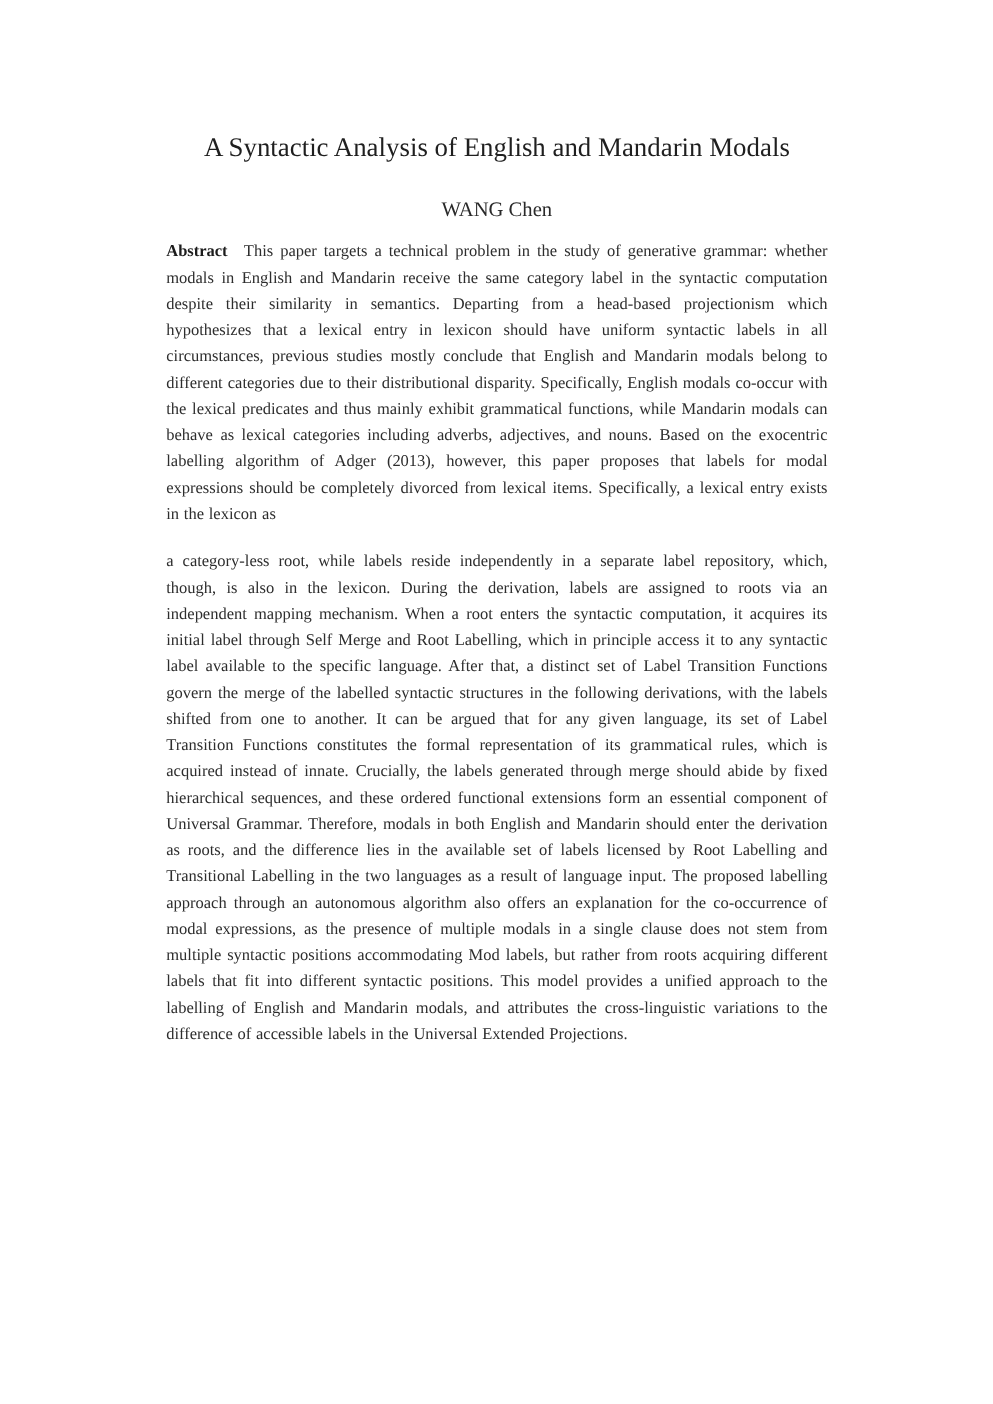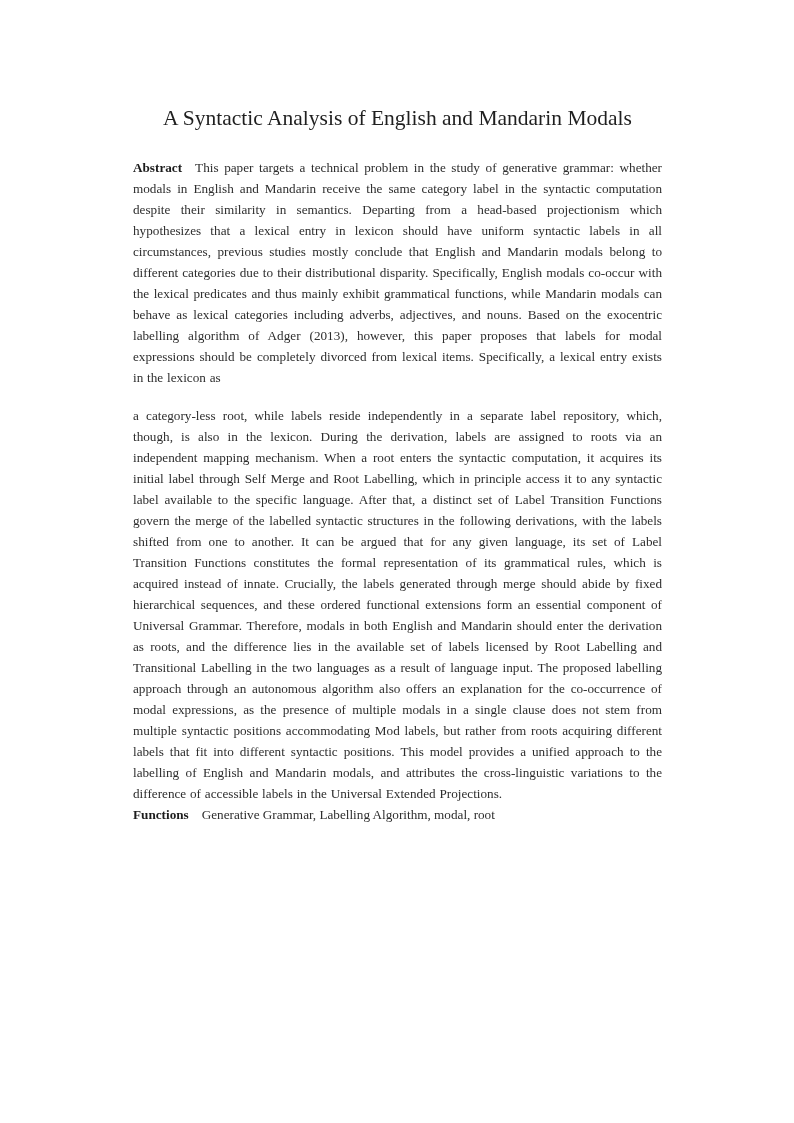--- a/index.html
+++ b/index.html
@@ -27,21 +27,21 @@
     margin: 0;
   }
   .author {
     text-align: center;
     font-size: 16.5px;
     line-height: 20px;
     margin-top: 21px;
     color: #2a2a2a;
   }
   .abstract-block {
-    margin-top: 20px;
+    margin-top: 12px;
   }
   .body-text {
     text-align: justify;
     font-size: 13.2px;
     line-height: 21px;
     margin: 0;
     color: #2d2d2d;
     word-spacing: 0.04em;
   }
   .body-text.continuation {
@@ -62,20 +62,21 @@
 </style>
 </head>
 <body>
 
 <div class="page">
 
   <h1 class="title">
     <span>A Syntactic Analysis of English and Mandarin Modals</span><br>
   </h1>
 
+  <div class="author">WANG Chen</div>
 
   <div class="abstract-block">
     <p class="body-text">
       <span class="inline-label">Abstract</span><span>This paper targets a technical problem in the study of generative grammar: whether modals in English and Mandarin receive the same category label in the syntactic computation despite their similarity in semantics. Departing from a head-based projectionism which hypothesizes that a lexical entry in lexicon should have uniform syntactic labels in all circumstances, previous studies mostly conclude that English and Mandarin modals belong to different categories due to their distributional disparity. Specifically, English modals co-occur with the lexical predicates and thus mainly exhibit grammatical functions, while Mandarin modals can behave as lexical categories including adverbs, adjectives, and nouns. Based on the exocentric labelling algorithm of Adger (2013), however, this paper proposes that labels for modal expressions should be completely divorced from lexical items. Specifically, a lexical entry exists in the lexicon as</span>
     </p>
     <p class="body-text continuation">a category-less root, while labels reside independently in a separate label repository, which, though, is also in the lexicon. During the derivation, labels are assigned to roots via an independent mapping mechanism. When a root enters the syntactic computation, it acquires its initial label through Self Merge and Root Labelling, which in principle access it to any syntactic label available to the specific language. After that, a distinct set of Label Transition Functions govern the merge of the labelled syntactic structures in the following derivations, with the labels shifted from one to another. It can be argued that for any given language, its set of Label Transition Functions constitutes the formal representation of its grammatical rules, which is acquired instead of innate. Crucially, the labels generated through merge should abide by fixed hierarchical sequences, and these ordered functional extensions form an essential component of Universal Grammar. Therefore, modals in both English and Mandarin should enter the derivation as roots, and the difference lies in the available set of labels licensed by Root Labelling and Transitional Labelling in the two languages as a result of language input. The proposed labelling approach through an autonomous algorithm also offers an explanation for the co-occurrence of modal expressions, as the presence of multiple modals in a single clause does not stem from multiple syntactic positions accommodating Mod labels, but rather from roots acquiring different labels that fit into different syntactic positions. This model provides a unified approach to the labelling of English and Mandarin modals, and attributes the cross-linguistic variations to the difference of accessible labels in the Universal Extended Projections.</p>
   </div>
 
   <p class="keywords-line">
     <span class="inline-label">Functions</span><span>Generative Grammar, Labelling Algorithm, modal, root</span>

